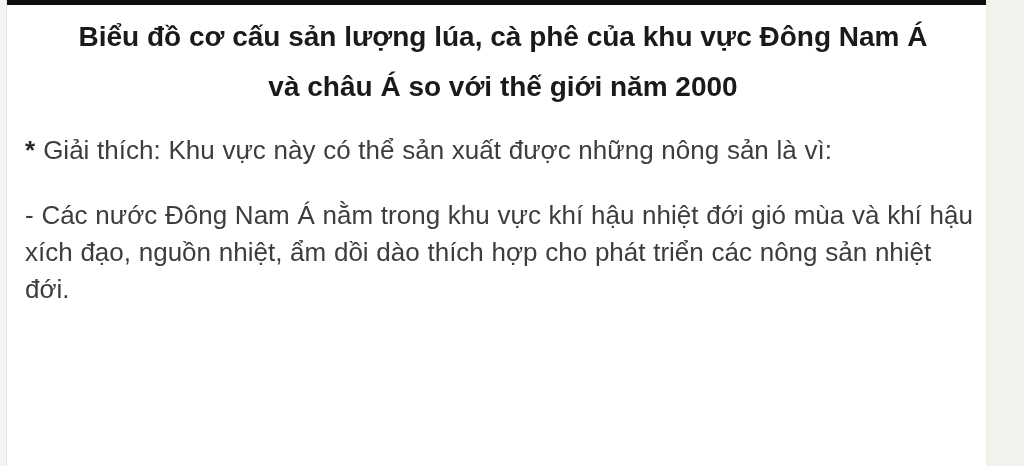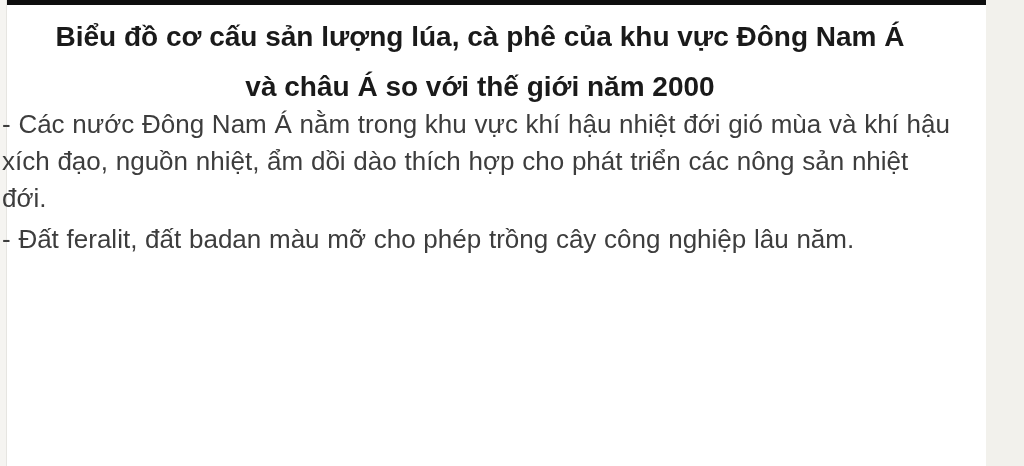--- a/index.html
+++ b/index.html
@@ -26,37 +26,37 @@
       border-right: 1px solid #e6e5e1;
     }
     .right-gutter {
       position: absolute;
       left: 986px; top: 0;
       width: 38px; height: 466px;
       background: #f2f1ec;
     }
     .content {
       position: absolute;
-      left: 2px; top: 0;
+      left: 25px; top: 0;
       width: 956px;
     }
     .title-line {
       text-align: center;
       font-weight: bold;
       font-size: 28px;
       line-height: 30px;
       color: #1a1a1a;
     }
     .title-line.l1 { margin-top: 22px; }
     .title-line.l2 { margin-top: 20px; }
     .para {
       font-size: 26px;
       line-height: 37px;
       color: #3d3d3d;
-      margin-top: 4px;
+      margin-top: 28px;
       word-spacing: 0.5px;
     }
     .para.explanation { margin-top: 30px; }
     .marker {
       font-weight: bold;
       color: #2a2a2a;
       margin-right: 8px;
     }
   </style>
 </head>
@@ -66,19 +66,21 @@
   <div class="top-bar"></div>
   <div class="left-gutter"></div>
   <div class="right-gutter"></div>
 
   <div class="content">
     <div class="title">
       <div class="title-line l1">Biểu đồ cơ cấu sản lượng lúa, cà phê của khu vực Đông Nam Á</div>
       <div class="title-line l2">và châu Á so với thế giới năm 2000</div>
     </div>
 
+    <p class="para explanation">
+      <span class="marker">*</span><span>Giải thích: Khu vực này có thể sản xuất được những nông sản là vì:</span>
+    </p>
 
     <p class="para">- Các nước Đông Nam Á nằm trong khu vực khí hậu nhiệt đới gió mùa và khí hậu xích đạo, nguồn nhiệt, ẩm dồi dào thích hợp cho phát triển các nông sản nhiệt đới.</p>
 
 
-    <p class="para">- Đất feralit, đất badan màu mỡ cho phép trồng cây công nghiệp lâu năm.</p>
   </div>
 </div>
 
 </body></html>

